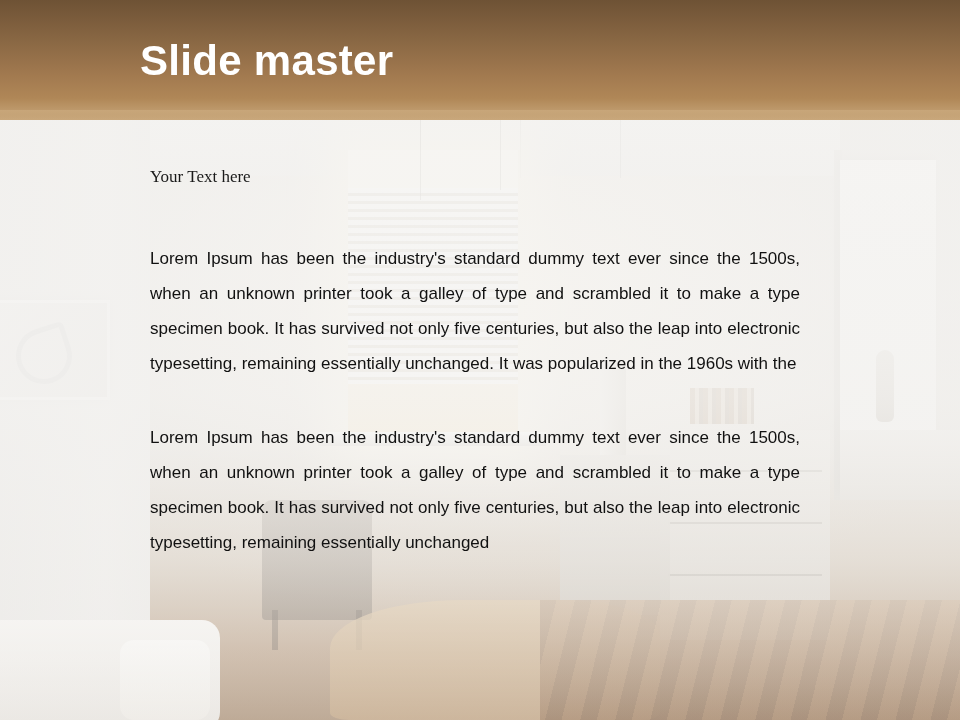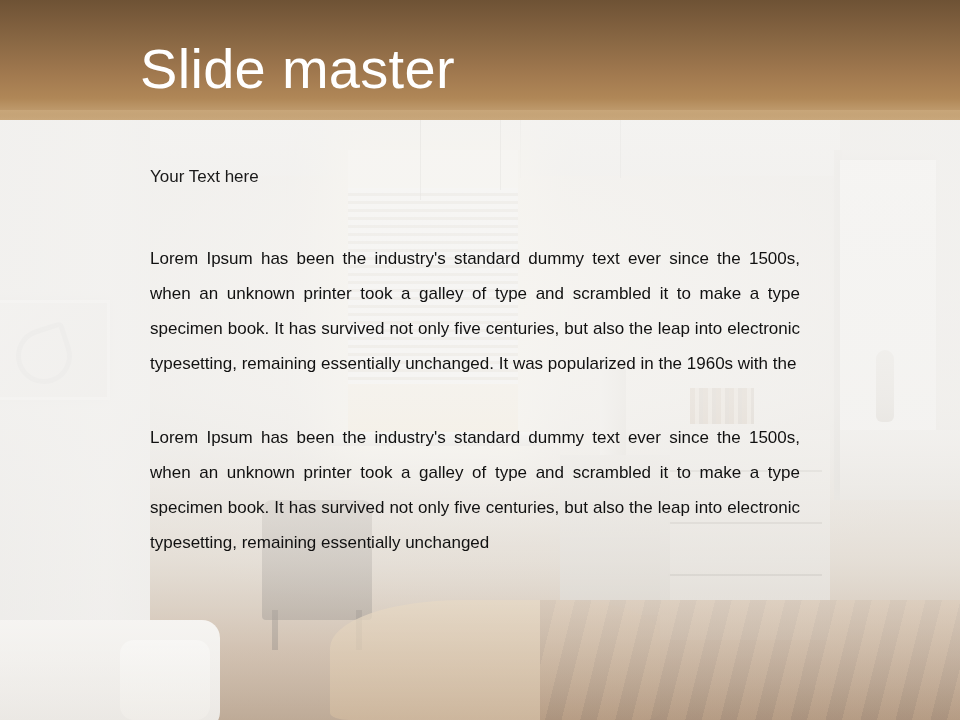--- a/index.html
+++ b/index.html
@@ -231,38 +231,39 @@
   }
   .header-band::after {
     content: "";
     position: absolute;
     left: 0; bottom: 0; width: 100%; height: 10px;
     background: linear-gradient(180deg, rgba(201,168,124,0.9), rgba(238,232,222,0.0));
   }
   .slide-title {
     position: absolute;
     left: 140px; top: 38px;
-    font-size: 56px;
-    font-weight: 400;
+    font-size: 42px;
+    font-weight: 700;
     color: #ffffff;
     letter-spacing: 0.3px;
     line-height: 1.1;
   }
 
   
   .content {
     position: absolute;
     left: 150px; top: 166px;
     width: 660px;
   }
   .subtitle {
     font-size: 17px;
     color: #1a1a1a;
     margin: 0 0 54px 0;
     line-height: 1.3;
+    font-family: Liberation Serif, serif;
   }
   .para {
     font-size: 17px;
     color: #111111;
     text-align: justify;
     line-height: 2.05;
     margin: 0 10px 40px 0;
   }
   .para:last-child { margin-bottom: 0; }
   .para.last-line-natural {

